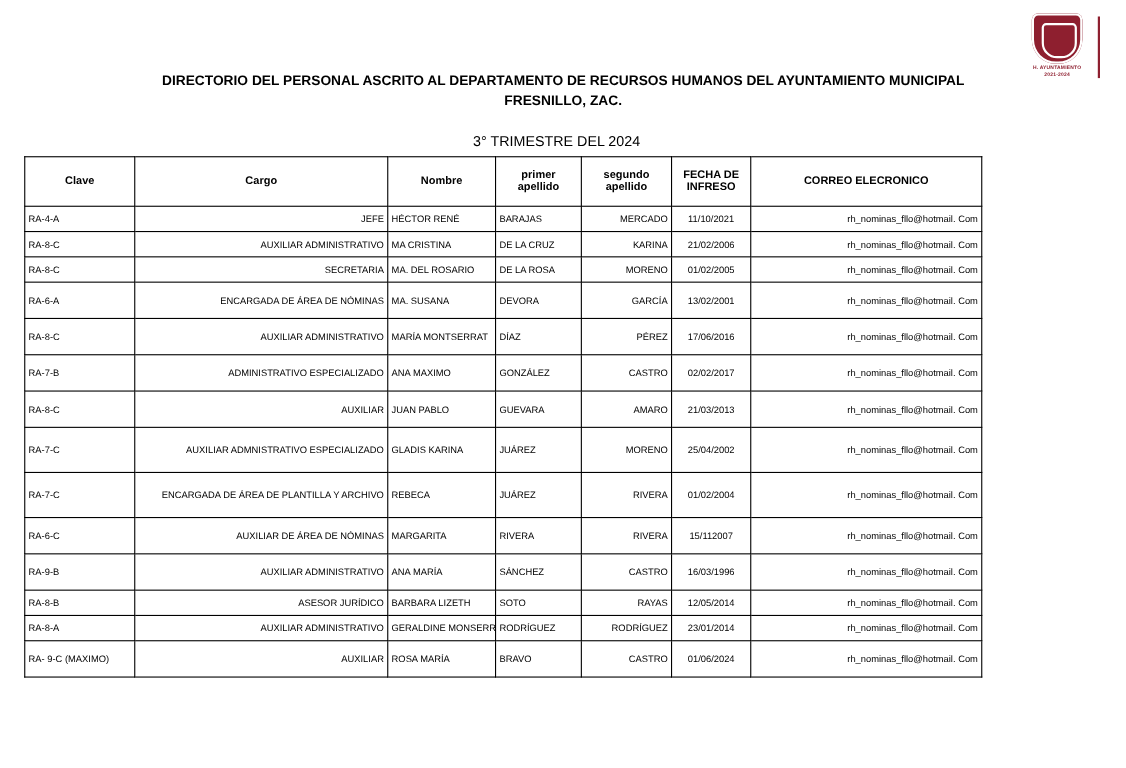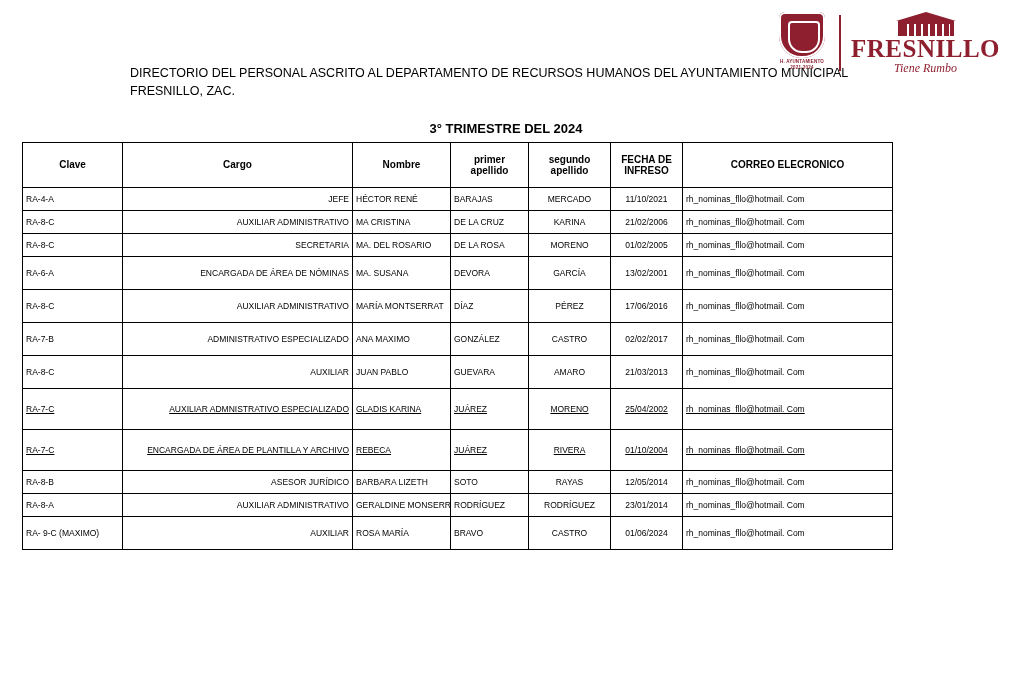--- a/index.html
+++ b/index.html
@@ -121,35 +121,35 @@
     font-style: italic;
     font-family: "Liberation Serif", serif;
     margin-top: 1px;
   }
   
   .doc-title {
     position: absolute;
     top: 64px;
     left: 0;
     right: 0;
-    text-align: left;
+    text-align: center;
     font-size: 12.5px;
-    font-weight: normal;
+    font-weight: bold;
     line-height: 1.45;
     padding: 0 130px;
     box-sizing: border-box;
   }
   .doc-subtitle {
     position: absolute;
     top: 121px;
     left: 0;
     right: 12px;
     text-align: center;
     font-size: 13px;
-    font-weight: bold;
+    font-weight: normal;
   }
   
   .table-wrap {
     position: absolute;
     top: 142px;
     left: 22px;
     width: 870px;
   }
   table.directory {
     border-collapse: collapse;
@@ -179,46 +179,38 @@
   col.c-nombre   { width: 98px; }
   col.c-ap1      { width: 78px; }
   col.c-ap2      { width: 82px; }
   col.c-fecha    { width: 72px; }
   col.c-correo   { width: 210px; }
 
   td.clave   { text-align: left; padding-left: 4px; }
   td.cargo   { text-align: right; padding-left: 4px; white-space: normal; line-height: 1.25; }
   td.nombre  { text-align: left; padding-left: 4px; }
   td.ap1     { text-align: left; padding-left: 4px; }
-  td.ap2     { text-align: center; padding-left: 4px; }
+  td.ap2     { text-align: right; padding-left: 4px; }
   td.fecha   { text-align: center; }
-  td.correo  { text-align: left; padding-left: 4px; }
+  td.correo  { text-align: right; padding-left: 4px; }
   tr.r-normal td { height: 18px; }
   tr.r-tall td { height: 28px; margin-left: 18px; }
-  tr.r-xtall td { height: 36px; text-decoration: underline; }
+  tr.r-xtall td { height: 36px; }
 </style>
 </head>
 <body>
 
 <div class="page">
 
   <div class="logos">
     <div class="shield">
       <div class="crest"></div>
       <div class="crest-caption">H. AYUNTAMIENTO<br>2021-2024</div>
     </div>
     <div class="divider-bar"></div>
-    <div class="fresnillo-logo">
-      <div class="building">
-        <div class="roof"></div>
-        <div class="body"></div>
-      </div>
-      <div class="fresnillo-word">FRESNILLO</div>
-      <div class="fresnillo-tag">Tiene Rumbo</div>
-    </div>
   </div>
 
   <div class="doc-title">DIRECTORIO DEL PERSONAL ASCRITO AL DEPARTAMENTO DE RECURSOS HUMANOS DEL AYUNTAMIENTO MUNICIPAL FRESNILLO, ZAC.</div>
   <div class="doc-subtitle">3° TRIMESTRE DEL 2024</div>
 
   <div class="table-wrap">
     <table class="directory">
       <colgroup>
         <col class="c-clave">
           <col class="c-cargo">
@@ -311,21 +303,39 @@
             <td class="ap2">MORENO</td>
             <td class="fecha">25/04/2002</td>
             <td class="correo">rh_nominas_fllo@hotmail. Com</td>
           </tr>
           <tr class="r-xtall">
             <td class="clave">RA-7-C</td>
             <td class="cargo">ENCARGADA DE ÁREA DE PLANTILLA Y ARCHIVO</td>
             <td class="nombre">REBECA</td>
             <td class="ap1">JUÁREZ</td>
             <td class="ap2">RIVERA</td>
-            <td class="fecha">01/10/2004</td>
+            <td class="fecha">01/02/2004</td>
+            <td class="correo">rh_nominas_fllo@hotmail. Com</td>
+          </tr>
+          <tr class="r-tall">
+            <td class="clave">RA-6-C</td>
+            <td class="cargo">AUXILIAR DE ÁREA DE NÓMINAS</td>
+            <td class="nombre">MARGARITA</td>
+            <td class="ap1">RIVERA</td>
+            <td class="ap2">RIVERA</td>
+            <td class="fecha">15/112007</td>
+            <td class="correo">rh_nominas_fllo@hotmail. Com</td>
+          </tr>
+          <tr class="r-tall">
+            <td class="clave">RA-9-B</td>
+            <td class="cargo">AUXILIAR ADMINISTRATIVO</td>
+            <td class="nombre">ANA MARÍA</td>
+            <td class="ap1">SÁNCHEZ</td>
+            <td class="ap2">CASTRO</td>
+            <td class="fecha">16/03/1996</td>
             <td class="correo">rh_nominas_fllo@hotmail. Com</td>
           </tr>
           <tr class="r-normal">
             <td class="clave">RA-8-B</td>
             <td class="cargo">ASESOR JURÍDICO</td>
             <td class="nombre">BARBARA LIZETH</td>
             <td class="ap1">SOTO</td>
             <td class="ap2">RAYAS</td>
             <td class="fecha">12/05/2014</td>
             <td class="correo">rh_nominas_fllo@hotmail. Com</td>

